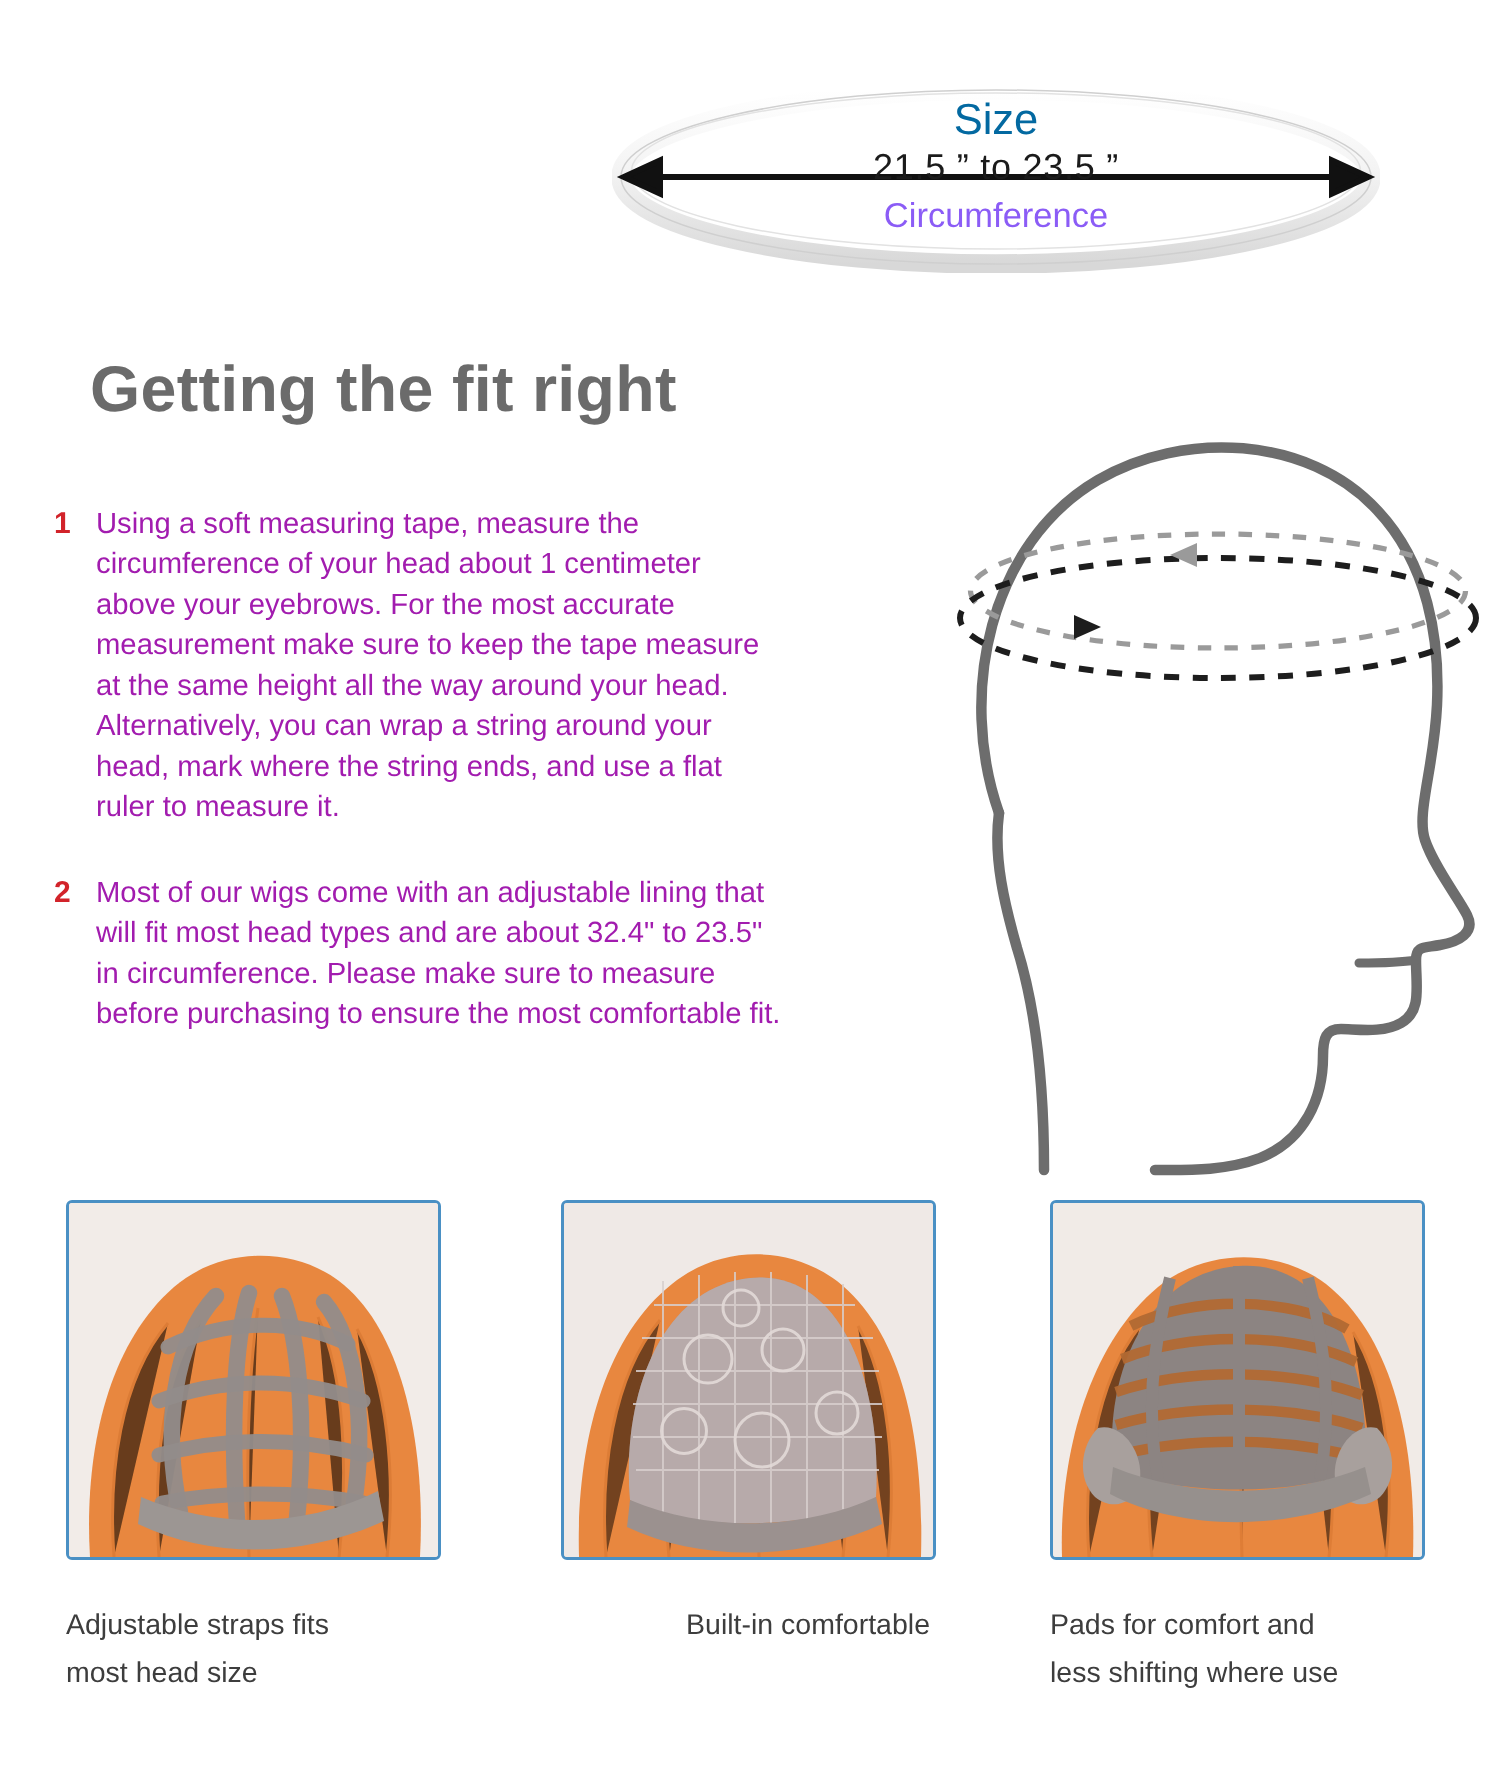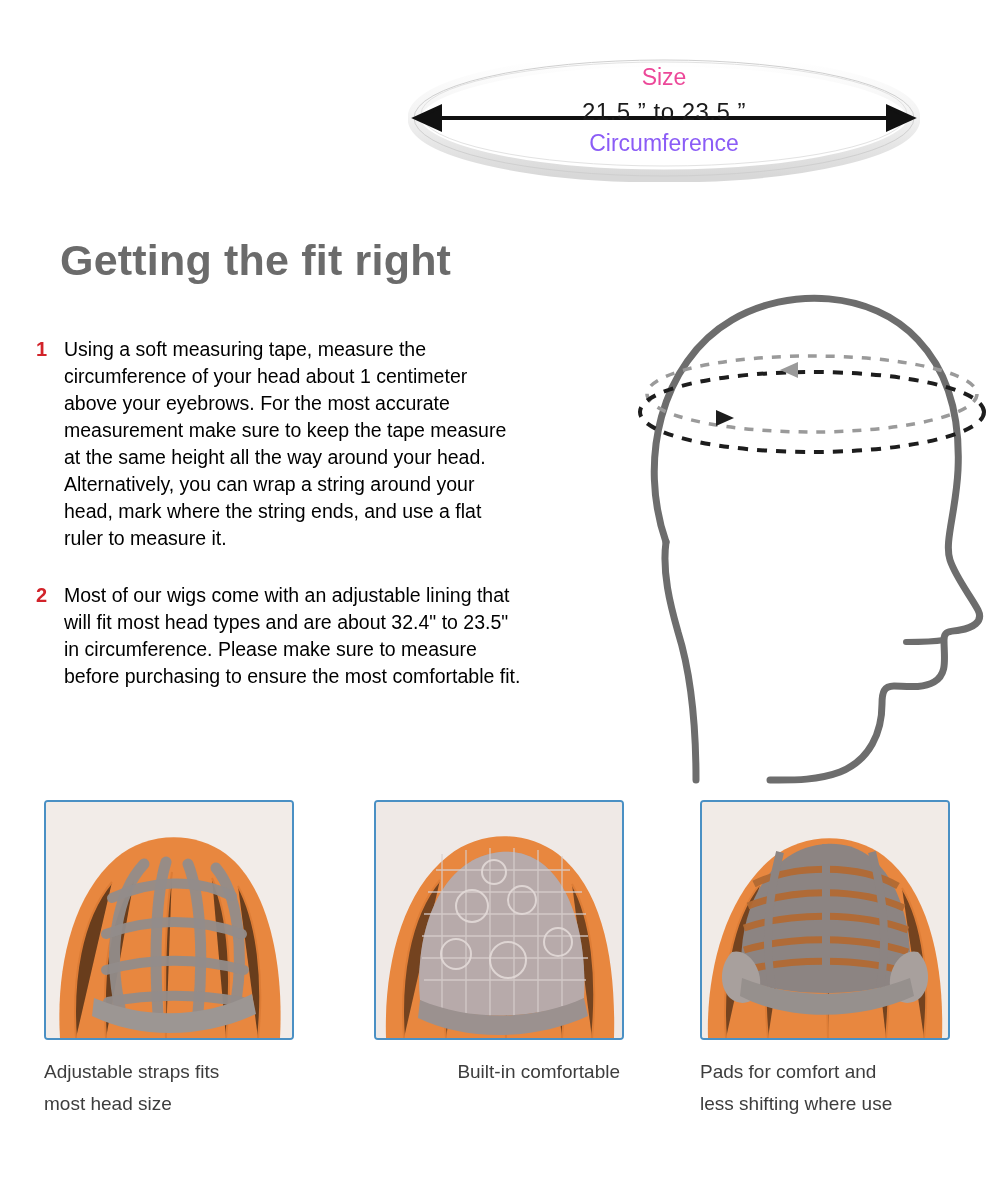--- a/index.html
+++ b/index.html
@@ -24,22 +24,22 @@
     width: 512px;
     height: 128px;
   }
   .size-band svg { display: block; }
   .size-label {
     position: absolute;
     left: 0;
     top: 10px;
     width: 512px;
     text-align: center;
-    font-size: 23px;
-    color: #ec4899;
+    font-size: 29px;
+    color: #0369a1;
   }
   .size-value {
     position: absolute;
     left: 0;
     top: 44px;
     width: 512px;
     text-align: center;
     font-size: 24px;
     color: #1b1b1b;
     letter-spacing: 0.5px;
@@ -81,21 +81,21 @@
     position: absolute;
     left: 4px;
     top: 2px;
     color: #d2232a;
     font-size: 20px;
     font-weight: bold;
   }
   .step-text {
     font-size: 19.5px;
     line-height: 27px;
-    color: #000000;
+    color: #a21caf;
   }
 
   
   .head-figure {
     position: absolute;
     left: 520px;
     top: 212px;
     width: 480px;
     height: 580px;
   }
@@ -120,21 +120,21 @@
     width: 246px;
     height: 236px;
     border: 2px solid #4a90c4;
     border-radius: 4px;
     overflow: hidden;
     position: relative;
     background: #e9e3df;
   }
   .thumb svg { display: block; }
   .caption {
-    margin-top: 16px;
+    margin-top: 28px;
     font-size: 19px;
     line-height: 32px;
     color: #3d3d3d;
   }
   .card-3 .caption { width: 262px; }
 </style>
 </head>
 <body>
 
 <div class="size-band">

